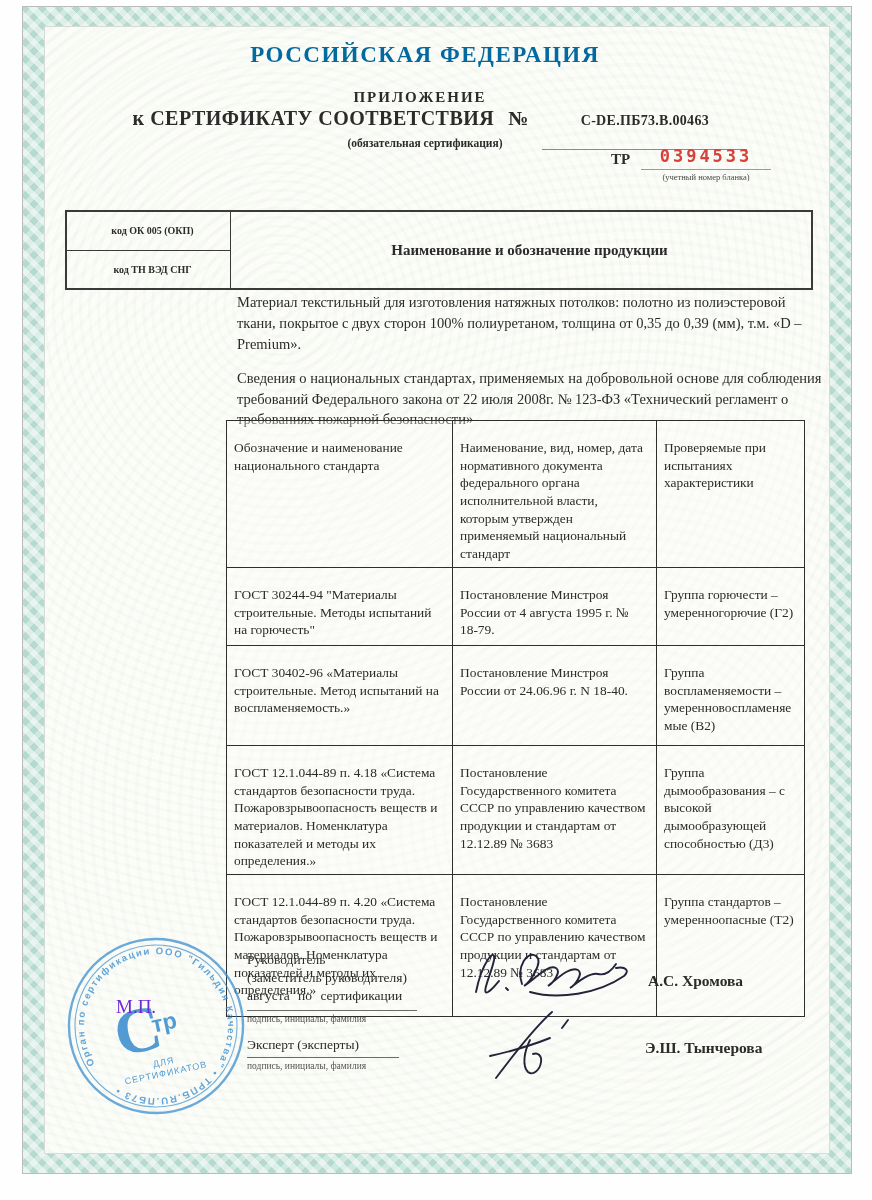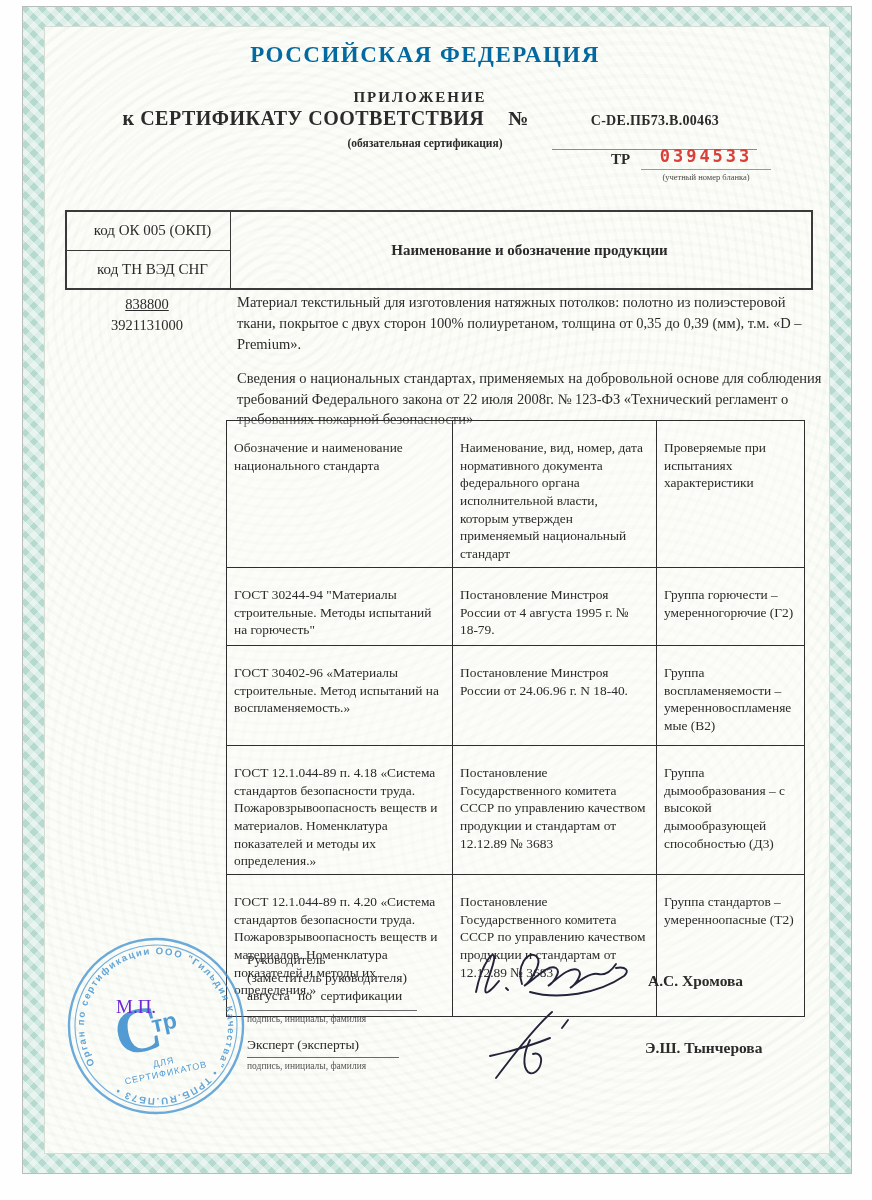--- a/index.html
+++ b/index.html
@@ -29,42 +29,42 @@
     border:1px solid #d6ddd6;
   }
   .content{position:absolute;left:0;top:0;width:872px;height:1200px;z-index:1;}
 
   
   .title-country{position:absolute;left:0;top:42px;width:850px;text-align:center;
     font-size:23px;font-weight:bold;letter-spacing:1.5px;color:#0369a1;}
   .title-appendix{position:absolute;left:0;top:89px;width:840px;text-align:center;
     font-size:15px;font-weight:bold;letter-spacing:2px;}
   .cert-row{position:absolute;left:60px;top:107px;width:760px;display:flex;
-    justify-content:center;align-items:baseline;gap:24px;}
+    justify-content:center;align-items:baseline;gap:14px;}
   .cert-label{font-size:20px;font-weight:bold;letter-spacing:.5px;white-space:nowrap;}
   .cert-no-sign{font-size:20px;font-weight:bold;}
   .cert-number{font-size:14px;font-weight:bold;width:205px;text-align:center;
     border-bottom:1px solid #8a8a8a;padding-bottom:20px;letter-spacing:.3px;}
   .cert-kind{position:absolute;left:105px;top:137px;width:640px;text-align:center;
     font-size:11.5px;font-weight:bold;}
   .tr-label{position:absolute;left:611px;top:151px;font-size:15px;font-weight:bold;}
   .tr-number{position:absolute;left:641px;top:146px;width:130px;text-align:center;
     font-size:17px;font-weight:bold;letter-spacing:3px;color:#d9403a;
     border-bottom:1px solid #999;padding-bottom:3px;
     font-family:"DejaVu Sans Mono","Liberation Mono",monospace;}
   .tr-caption{position:absolute;left:636px;top:172px;width:140px;text-align:center;
     font-size:8.5px;color:#4a4a4a;}
 
   
   .codes-box{position:absolute;left:65px;top:210px;width:744px;height:76px;
     border:2px solid #3a3a3a;}
   .codes-box .left{position:absolute;left:0;top:0;width:163px;height:100%;
     border-right:1.5px solid #3a3a3a;display:flex;flex-direction:column;}
   .codes-box .left .half{flex:1;display:flex;align-items:center;justify-content:center;
-    font-size:15px;font-weight:normal;padding-left:8px;}
+    font-size:10px;font-weight:bold;padding-left:8px;}
   .codes-box .left .half:first-child{border-bottom:1.5px solid #3a3a3a;}
   .codes-box .right{position:absolute;left:165px;top:0;right:0;height:100%;
     display:flex;align-items:center;justify-content:center;
     font-size:15px;font-weight:bold;padding-left:16px;}
 
   
   .codes-values{position:absolute;left:72px;top:294px;width:150px;text-align:center;
     font-size:14.5px;line-height:1.45;}
   .codes-values .okp{text-decoration:underline;}
   .product-desc{position:absolute;left:237px;top:292px;width:578px;
@@ -126,24 +126,20 @@
   <div class="tr-caption">(учетный номер бланка)</div>
 
   <div class="codes-box">
     <div class="left">
       <div class="half">код ОК 005 (ОКП)</div>
       <div class="half">код ТН ВЭД СНГ</div>
     </div>
     <div class="right">Наименование и обозначение продукции</div>
   </div>
 
-  <div class="codes-values">
-    <div class="okp">838800</div>
-    <div>3921131000</div>
-  </div>
   <div class="product-desc">Материал текстильный для изготовления натяжных потолков: полотно из полиэстеровой ткани, покрытое с двух сторон 100% полиуретаном, толщина  от 0,35 до 0,39 (мм), т.м. «D – Premium».</div>
   <div class="standards-intro">Сведения о национальных стандартах, применяемых на  добровольной основе для соблюдения требований Федерального закона от 22 июля 2008г. № 123-ФЗ «Технический регламент о требованиях пожарной безопасности»</div>
 
   <table class="std-table">
     <colgroup>
         <col class="c1">
         <col class="c2">
         <col class="c3">
       </colgroup>
     <tbody>

